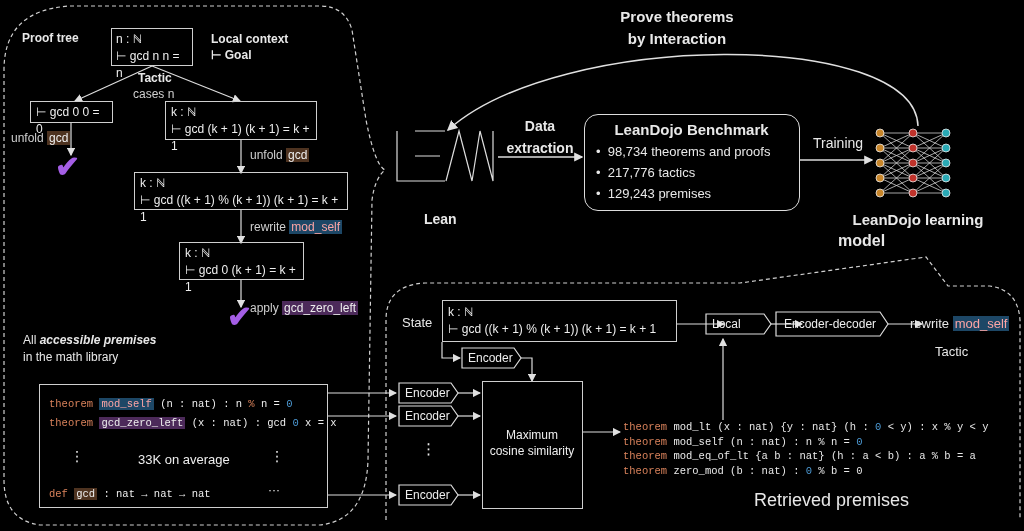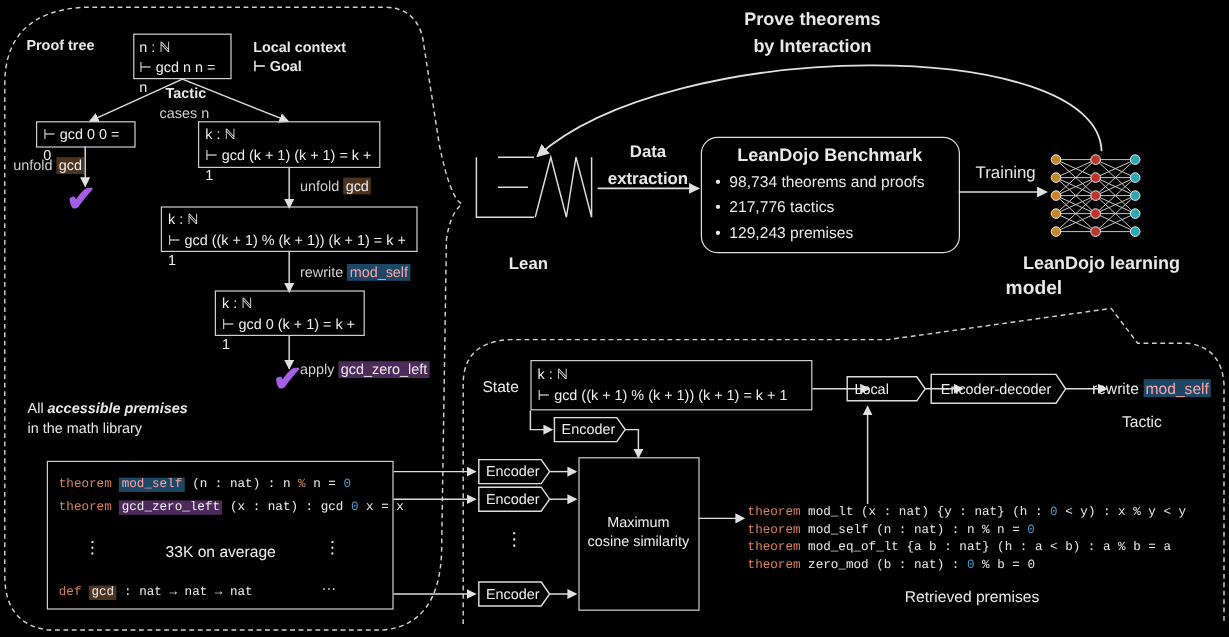--- a/index.html
+++ b/index.html
@@ -243,13 +243,13 @@
   <div class="abs" style="left:0;top:46px;width:98px;text-align:center;font-size:12px;">Maximum</div>
   <div class="abs" style="left:0;top:62px;width:98px;text-align:center;font-size:12px;">cosine similarity</div>
 </div>
 
 <div id="retrieved" class="abs mono" style="left:623px;top:420px;line-height:14.5px;">
     <div><span class="kw">theorem</span><span> mod_lt (x : nat) {y : nat} (h : </span><span class="num">0</span><span> &lt; y) : x % y &lt; y</span></div>
     <div><span class="kw">theorem</span><span> mod_self (n : nat) : n % n = </span><span class="num">0</span><span></span></div>
     <div><span class="kw">theorem</span><span> mod_eq_of_lt {a b : nat} (h : a &lt; b) : a % b = a</span><span class="num"></span><span></span></div>
     <div><span class="kw">theorem</span><span> zero_mod (b : nat) : </span><span class="num">0</span><span> % b = 0</span></div>
   </div>
-<div class="abs" style="left:754px;top:490px;font-size:13px;">Retrieved premises</div>
+<div class="abs" style="left:754px;top:490px;font-size:18px;">Retrieved premises</div>
 
 </body></html>

